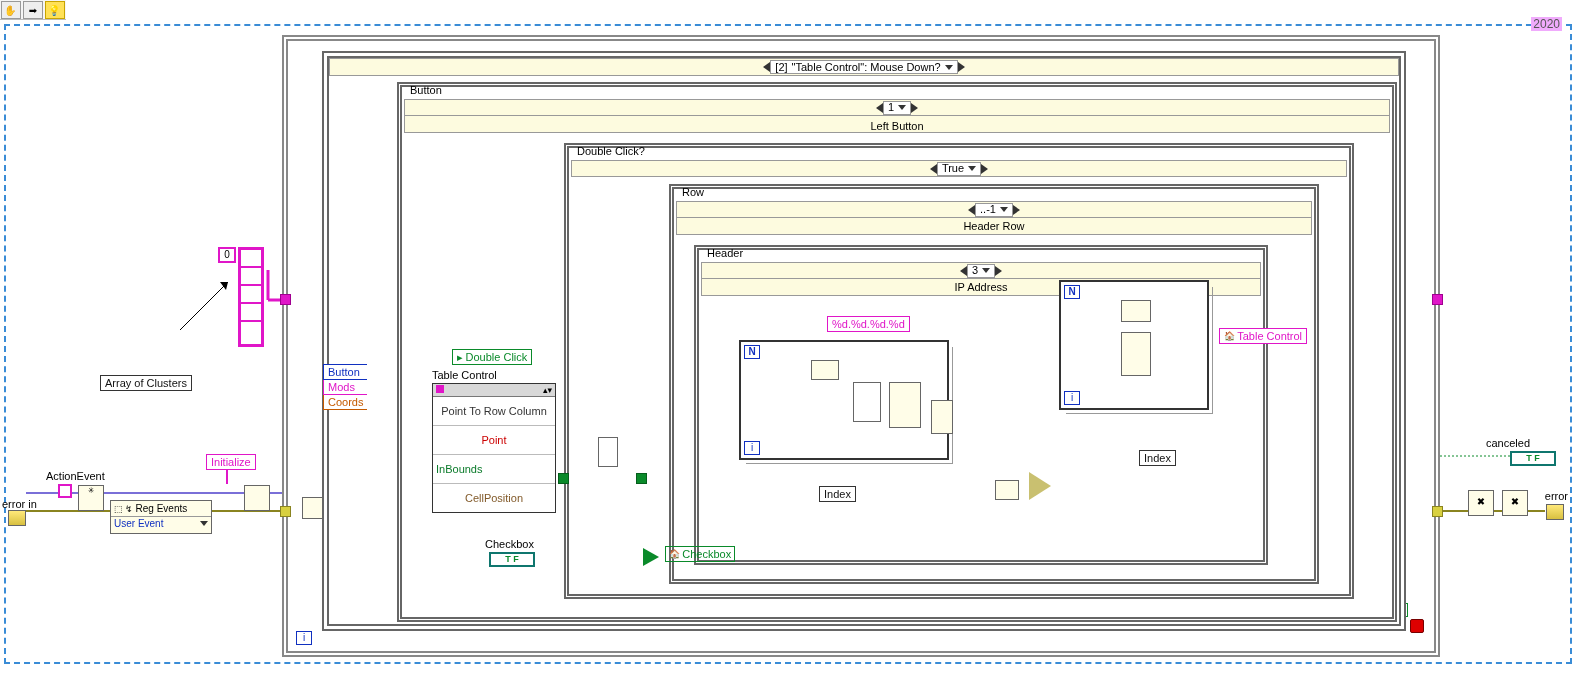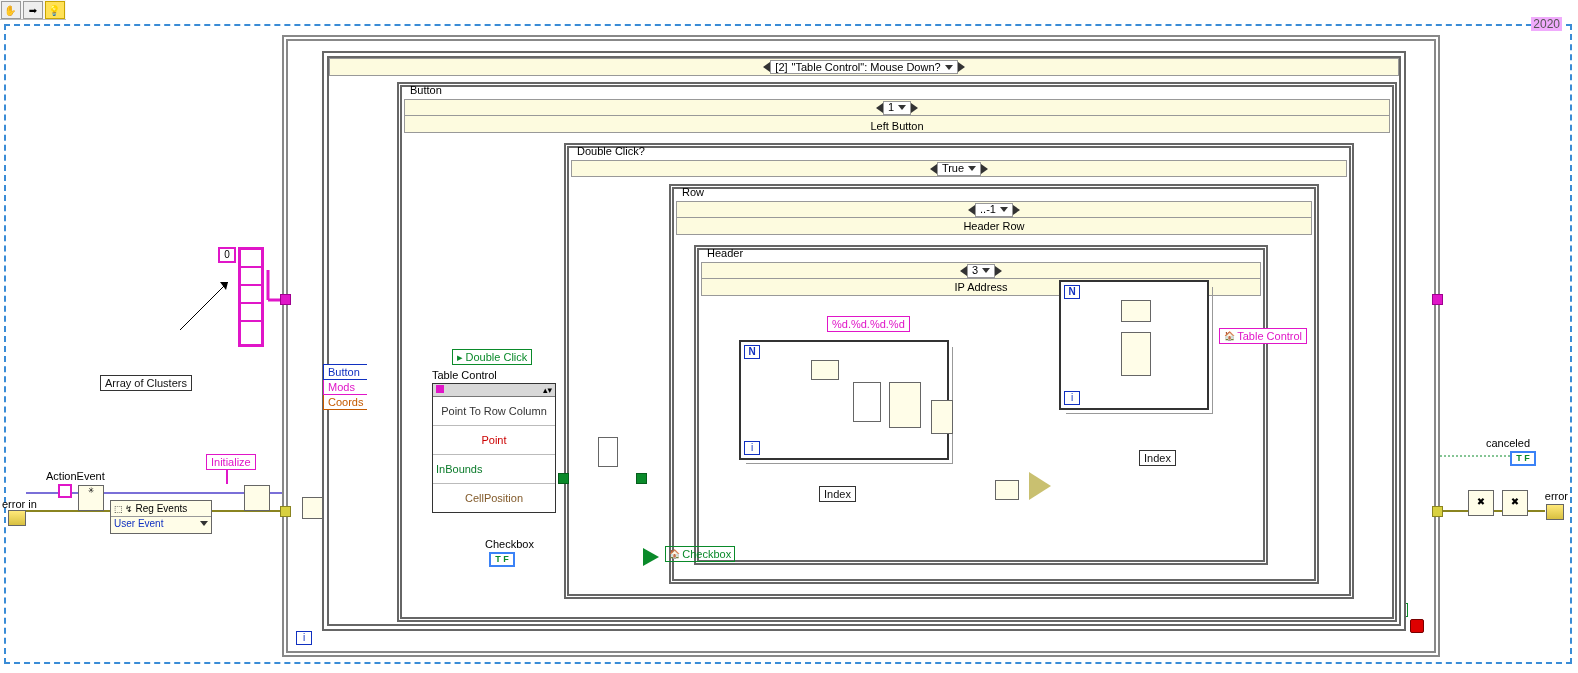--- a/index.html
+++ b/index.html
@@ -81,21 +81,21 @@
   .for-loop {
     border:2px solid #333; background:#fff;
   }
   .for-loop::after {
     content:""; position:absolute; right:-6px; bottom:-6px;
     width:100%; height:100%; border-right:1px solid #999; border-bottom:1px solid #999;
     pointer-events:none;
   }
   .nbox { position:absolute; top:3px; left:3px; width:16px; height:14px; border:1px solid #1030c0; color:#1030c0; font-weight:bold; background:#fff; text-align:center; line-height:12px; font-size:10px;}
   .ibox { position:absolute; bottom:3px; left:3px; width:16px; height:14px; border:1px solid #1030c0; color:#1030c0; background:#fff; text-align:center; line-height:12px; font-size:10px;}
-  .tf { border:2px solid #3b82f6; width:26px; height:15px; background:#fff; color:#0a8a2a; font-size:9px; text-align:center; line-height:11px; font-weight:bold;}
+  .tf { border:2px solid #0f766e; width:46px; height:15px; background:#fff; color:#0a8a2a; font-size:9px; text-align:center; line-height:11px; font-weight:bold;}
   .small-node {
     width:24px; height:22px; border:1px solid #666; background:#fffde8;
   }
   .tunnel { width:11px; height:11px; }
   .tunnel.mag { background:#e016c8; border:1px solid #a00090; }
   .tunnel.grn { background:#0a8a2a; border:1px solid #055e1c; }
   .tunnel.yel { background:#d8d040; border:1px solid #8a8420; }
   .stop-btn { width:14px; height:14px; border:1px solid #700; background:#d00; border-radius:2px;}
   .arr-const {
     border:3px solid #e016c8; background:#fff;

